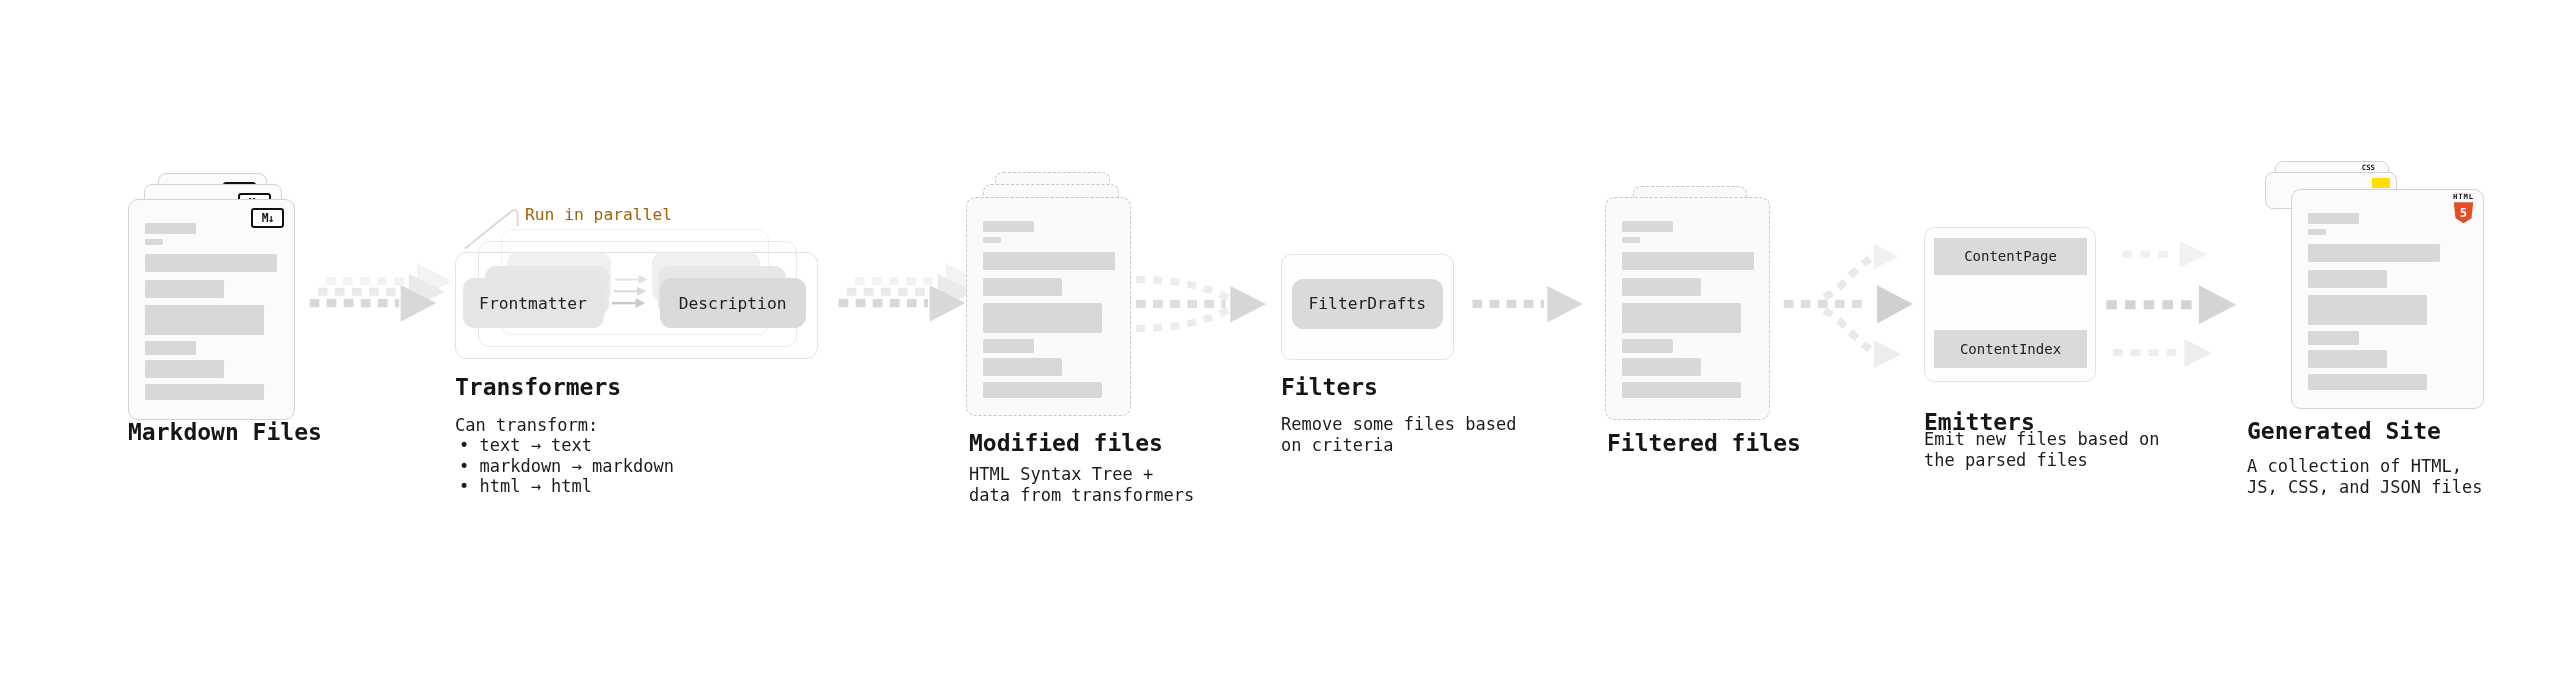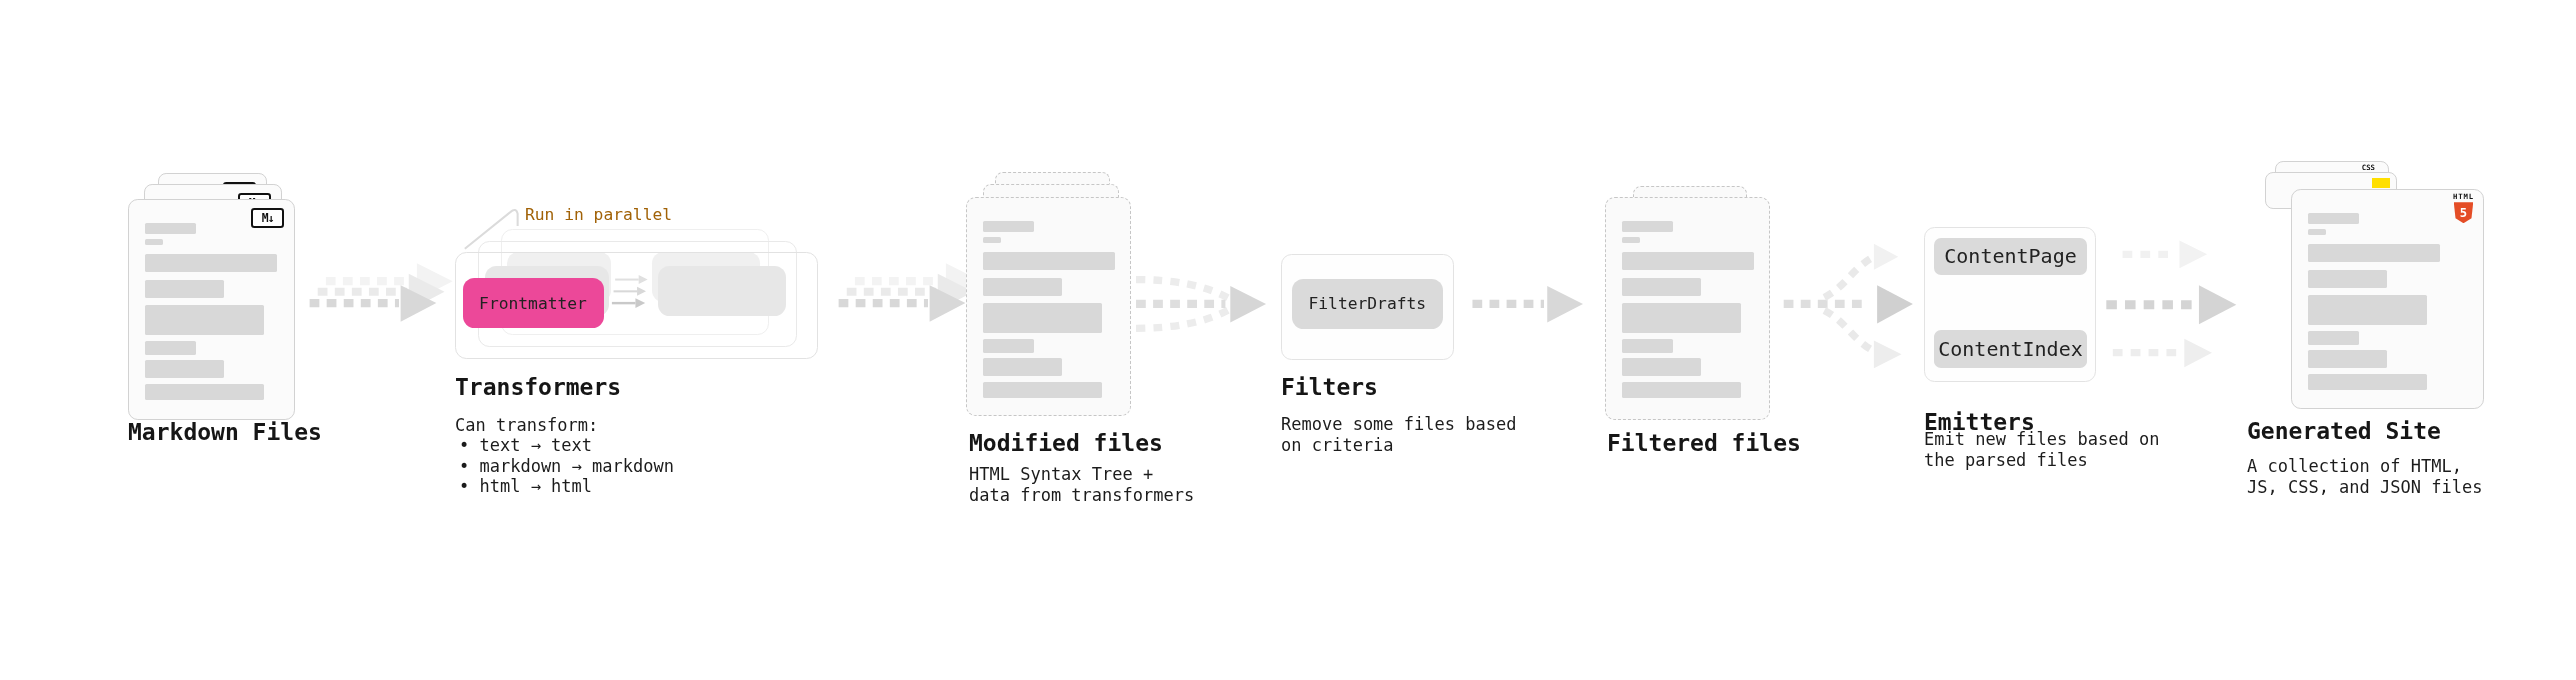--- a/index.html
+++ b/index.html
@@ -51,32 +51,32 @@
   .tf-layer{position:absolute;border:1.6px solid;border-radius:11.4px;box-sizing:border-box;background:transparent;}
   .tf-l2{left:501px;top:229px;width:268px;height:106px;border-color:#efefef;}
   .tf-l1{left:478px;top:241px;width:319px;height:106px;border-color:#e9e9e9;}
   .tf-l0{left:455px;top:252px;width:363px;height:107px;border-color:#e2e2e2;}
   .tf-pill{position:absolute;border-radius:11.4px;display:flex;align-items:center;justify-content:center;
            font-size:16.3px;color:#222;}
   .tf-l2 .pl{left:4.9px;top:22px;width:104px;height:50px;background:#f0f0f0;}
   .tf-l2 .pr{right:8.1px;top:22px;width:108px;height:50px;background:#f0f0f0;}
   .tf-l1 .pl{left:5.7px;top:23.6px;width:124px;height:50px;background:#e7e7e7;}
   .tf-l1 .pr{right:9.8px;top:23.6px;width:128px;height:50px;background:#e7e7e7;}
-  .tf-l0 .pl{left:6.5px;top:25px;width:141px;height:50px;background:#ec4899;}
+  .tf-l0 .pl{left:6.5px;top:25px;width:141px;height:50px;background:#e5e5e5;}
   .tf-l0 .pr{right:11.4px;top:25px;width:146px;height:50px;background:#dadada;}
   .run-parallel{left:525px;top:205px;font-size:16.3px;color:#a16207;}
 
   
   .fbox{position:absolute;border:1.6px solid #e3e3e3;border-radius:10.6px;background:#fefefe;box-sizing:border-box;}
   .filters-box{left:1281px;top:254px;width:173px;height:106px;}
   .filters-pill{position:absolute;left:9.8px;top:23.6px;width:151px;height:50px;background:#dadada;
                 border-radius:11.4px;display:flex;align-items:center;justify-content:center;font-size:16.3px;color:#222;}
   .emit-box{left:1924px;top:227px;width:172px;height:155px;}
-  .emit-pill{position:absolute;left:9px;width:153px;height:37px;background:#dadada;border-radius:7px;
-             display:flex;align-items:center;justify-content:center;font-size:20px;color:#222;}
+  .emit-pill{position:absolute;left:9px;width:153px;height:37px;background:#dadada;border-radius:0;
+             display:flex;align-items:center;justify-content:center;font-size:14px;color:#222;}
   .ep0{top:9.8px;} .ep1{top:55px;margin-top:48px;} .ep2{top:102px;}
 
   
   .title{position:absolute;font-size:23px;font-weight:bold;color:#161616;line-height:24.4px;white-space:nowrap;}
   .body{position:absolute;font-size:17px;color:#1c1c1c;line-height:21px;white-space:nowrap;}
   .body .ind{margin-left:4px;}
   .md-title{left:128px;top:420px;}
   .tf-title{left:455px;top:375px;}
   .tf-body{left:455px;top:415px;line-height:20.3px;}
   .mod-title{left:969px;top:431px;}
@@ -183,20 +183,21 @@
     <div class="tf-layer tf-l2">
       <div class="tf-pill pl"></div>
       <div class="tf-pill pr"></div>
     </div>
     <div class="tf-layer tf-l1">
       <div class="tf-pill pl"></div>
       <div class="tf-pill pr"></div>
     </div>
     <div class="tf-layer tf-l0">
       <div class="tf-pill pl">Frontmatter</div>
+      <div class="tf-pill pr">Description</div>
     </div>
     <div class="abs run-parallel">Run in parallel</div>
     <div class="title tf-title">Transformers</div>
     <div class="body tf-body">
       <div>Can transform:</div>
       <div class="ind">• text → text</div>
       <div class="ind">• markdown → markdown</div>
       <div class="ind">• html → html</div>
     </div>
   </div>

